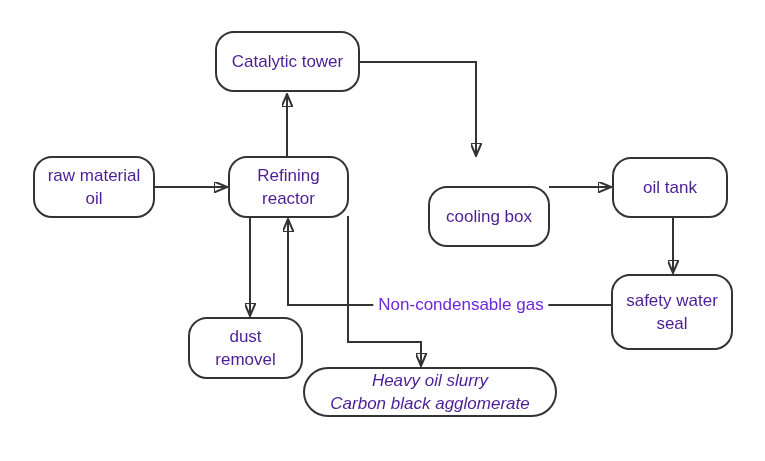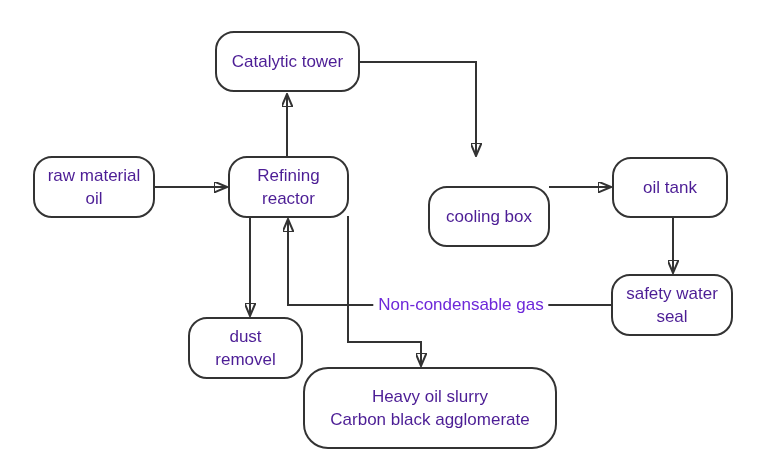--- a/index.html
+++ b/index.html
@@ -92,24 +92,24 @@
 
   <div class="node" style="left:228px; top:156px; width:121px; height:62px;">Refining
 reactor</div>
 
   <div class="node" style="left:215px; top:31px; width:145px; height:61px;">Catalytic tower</div>
 
   <div class="node" style="left:428px; top:157px; width:122px; height:61px;margin-top:29px;">cooling box</div>
 
   <div class="node" style="left:612px; top:157px; width:116px; height:61px;">oil tank</div>
 
-  <div class="node" style="left:611px; top:274px; width:122px; height:62px;">safety water
+  <div class="node" style="left:611px; top:274px; width:122px; height:76px;">safety water
 seal</div>
 
   <div class="node" style="left:188px; top:317px; width:115px; height:62px;">dust
 removel</div>
 
-  <div class="node big-radius" style="left:303px; top:367px; width:254px; height:82px;">Heavy oil slurry
+  <div class="node big-radius" style="left:303px; top:367px; width:254px; height:50px;font-style:italic;">Heavy oil slurry
 Carbon black agglomerate</div>
 
   <div class="edge-label">Non-condensable gas</div>
 
 </div>
 
 </body></html>

